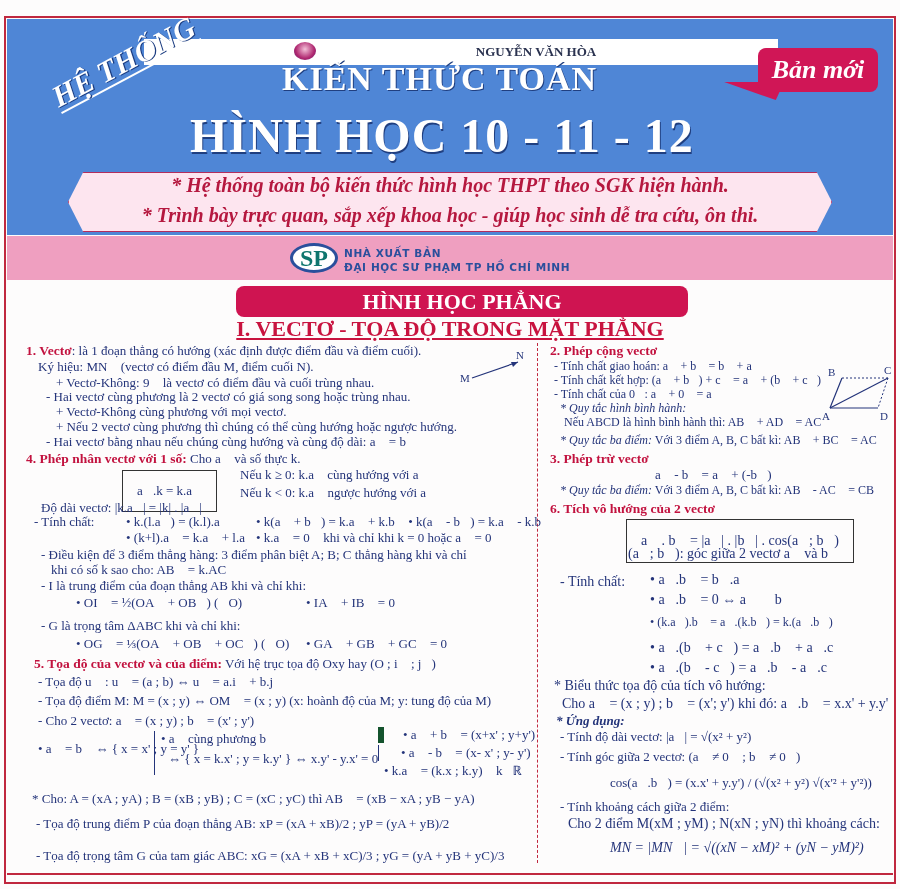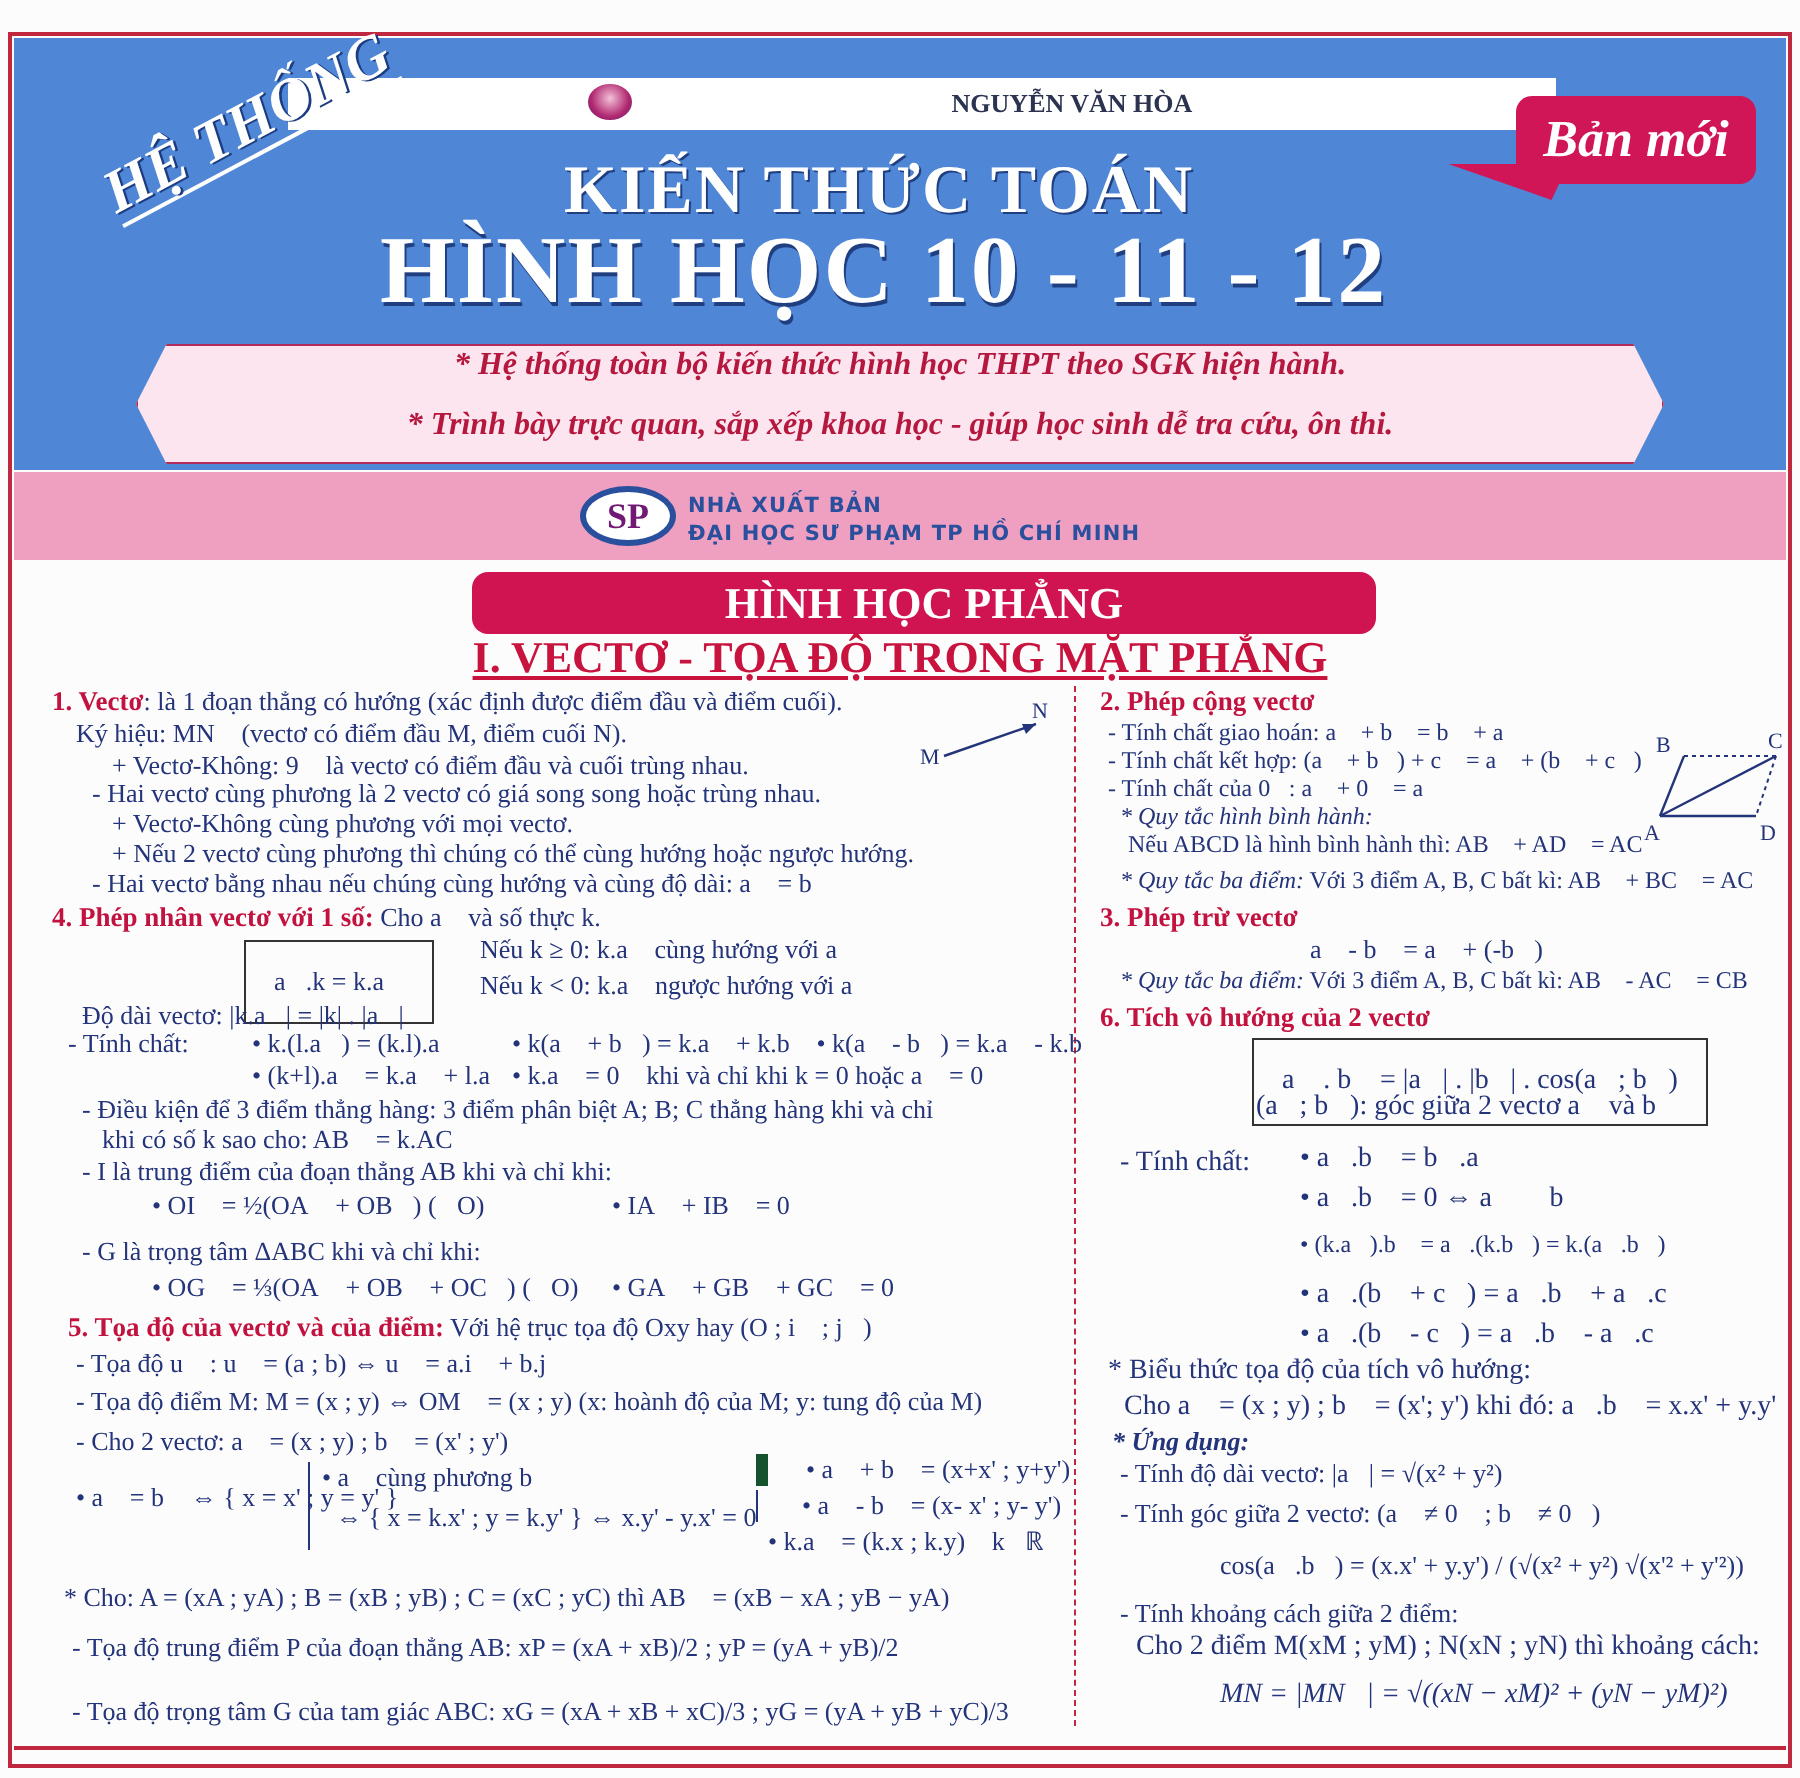--- a/index.html
+++ b/index.html
@@ -6,32 +6,32 @@
   html, body { width: 900px; height: 889px; background: #fdfcfc; overflow: hidden; }
   body { font-family: "Liberation Serif", serif; color: #23315f; position: relative; }
 
   .frame { position: absolute; left: 4px; top: 16px; width: 892px; height: 868px; border: 2px solid #c0283f; }
   .header { position: absolute; left: 7px; top: 19px; width: 886px; height: 216px; background: #4f86d6; }
   .author-bar { position: absolute; left: 137px; top: 20px; width: 634px; height: 26px; background: #ffffff; display: flex; align-items: center; }
   .logo-mini { position: absolute; left: 150px; top: 3px; width: 22px; height: 18px; border-radius: 50%; background: radial-gradient(circle at 50% 40%, #f3c0d8, #b02870 60%, #5a1d70); }
   .author { position: absolute; left: 0; right: 0; text-align: center; font-weight: bold; font-size: 13px; color: #2b3350; padding-left: 150px; }
 
   .he-thong { position: absolute; left: 62px; top: 82px; transform: rotate(-28deg); transform-origin: left bottom; font-style: italic; font-weight: bold; font-size: 30px; color: #fff; text-shadow: 1px 1px 0 #1b3c80; border-bottom: 2px solid #fff; line-height: 1; }
-  .title1 { position: absolute; left: 282px; top: 77px; font-weight: bold; font-size: 34px; color: #fff; text-shadow: 1px 1px 0 #203f80; letter-spacing: 1px; }
+  .title1 { position: absolute; left: 282px; top: 60px; font-weight: bold; font-size: 34px; color: #fff; text-shadow: 1px 1px 0 #203f80; letter-spacing: 1px; }
   .title2 { position: absolute; left: 190px; top: 108px; font-weight: bold; font-size: 48px; color: #fff; text-shadow: 1px 2px 0 #203f80; letter-spacing: 1px; }
   .badge { position: absolute; left: 758px; top: 48px; width: 120px; height: 44px; background: #d01656; border-radius: 8px; color: #fff; font-style: italic; font-weight: bold; font-size: 26px; display: flex; align-items: center; justify-content: center; }
   .badge-tail { position: absolute; left: 720px; top: 82px; width: 0; height: 0; border-left: 60px solid transparent; border-top: 18px solid #d01656; transform: skewX(-25deg); }
 
   .slogan-box { position: absolute; left: 68px; top: 172px; width: 764px; height: 60px; background: #fde5ef; border: 1px solid #b32d5c; clip-path: polygon(2% 0, 98% 0, 100% 50%, 98% 100%, 2% 100%, 0 50%); }
-  .slogan { position: absolute; left: 0; right: 0; text-align: center; font-style: italic; font-weight: bold; font-size: 16px; color: #b5183f; }
+  .slogan { position: absolute; left: 0; right: 0; text-align: center; font-style: italic; font-weight: bold; font-size: 20px; color: #b5183f; }
   .slogan.s1 { top: 174px; }
   .slogan.s2 { top: 204px; }
 
   .pub-bar { position: absolute; left: 7px; top: 236px; width: 886px; height: 44px; background: #ef9fc0; }
-  .pub-logo { position: absolute; left: 290px; top: 243px; width: 48px; height: 30px; border-radius: 50%; border: 3px solid #2a4f9c; background: #fff; display: flex; align-items: center; justify-content: center; font-weight: bold; font-size: 18px; color: #701a75; }
+  .pub-logo { position: absolute; left: 290px; top: 243px; width: 48px; height: 30px; border-radius: 50%; border: 3px solid #2a4f9c; background: #fff; display: flex; align-items: center; justify-content: center; font-weight: bold; font-size: 24px; color: #0f766e; }
   .pub-text { position: absolute; left: 344px; font-family: "DejaVu Sans", sans-serif; font-weight: bold; font-size: 10.5px; color: #2a4f9c; letter-spacing: 0.6px; }
   .pub-text.p1 { top: 247px; }
   .pub-text.p2 { top: 261px; }
 
   .section-title { position: absolute; left: 236px; top: 286px; width: 452px; height: 31px; background: #cf1451; border-radius: 8px; color: #fff; font-weight: bold; font-size: 22px; text-align: center; line-height: 31px; }
   .sub-title { position: absolute; left: 0; right: 0; top: 316px; text-align: center; font-weight: bold; font-size: 22px; color: #c8133f; text-decoration: underline; }
 
   .col { position: absolute; font-size: 13px; line-height: 1.25; color: #24347a; }
   .col.left { left: 26px; top: 343px; width: 500px; }
   .col.right { left: 550px; top: 343px; width: 345px; }

